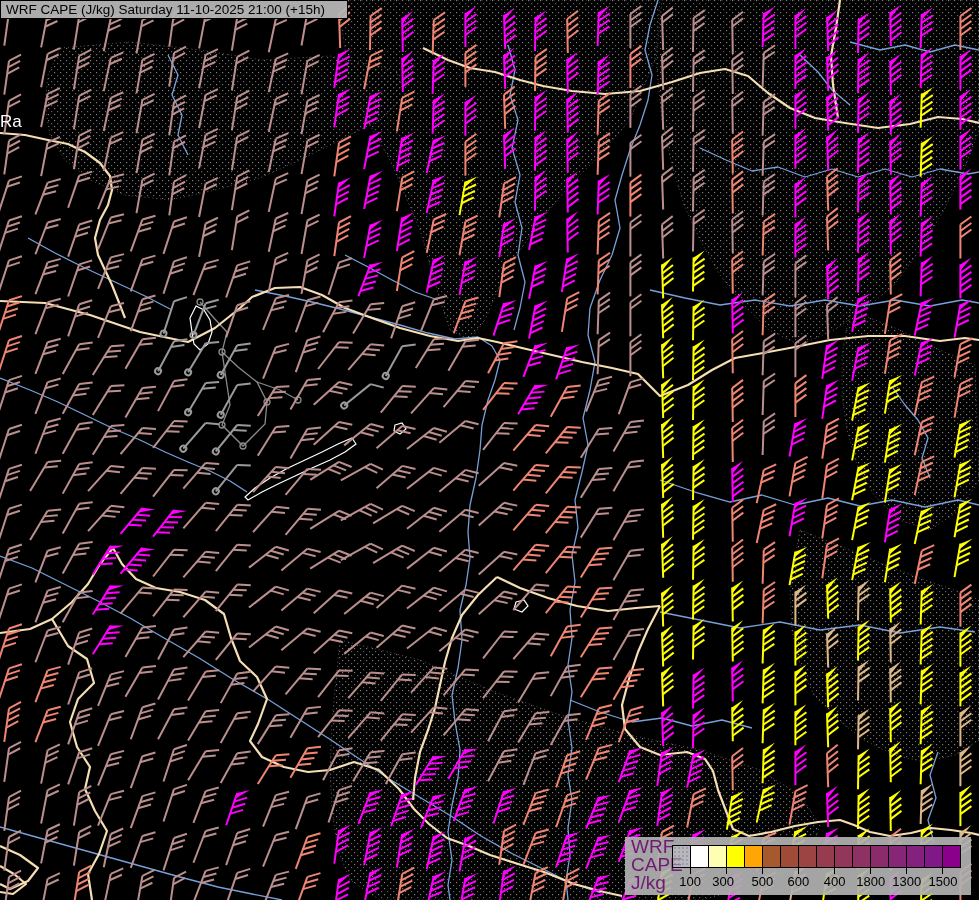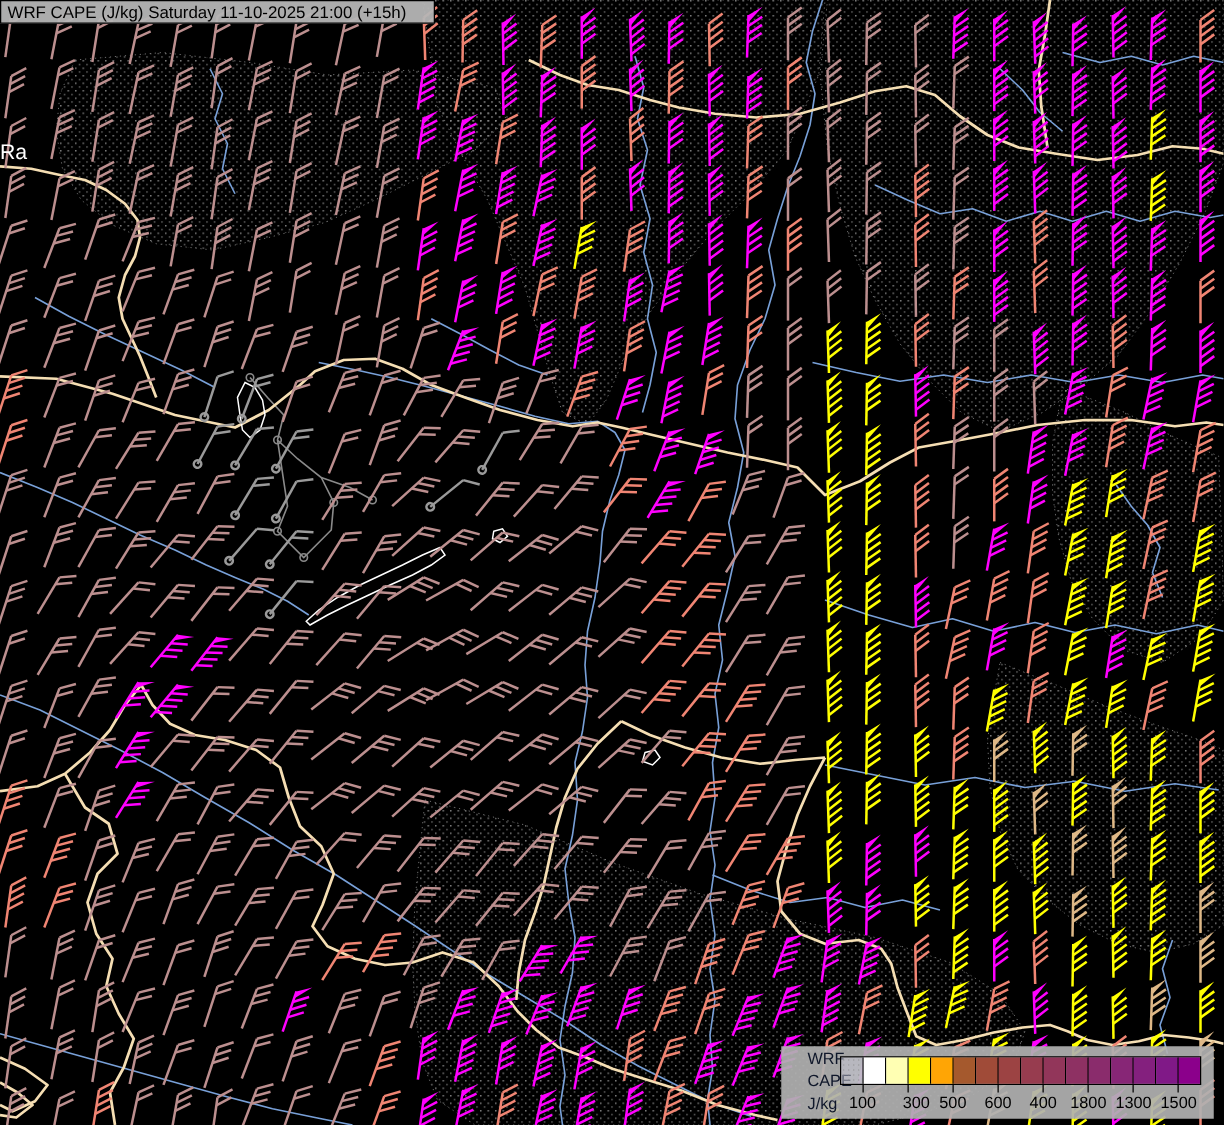--- a/index.html
+++ b/index.html
@@ -6,21 +6,21 @@
   #stage{position:relative;width:979px;height:900px;overflow:hidden;background:#000;
          font-family:"Liberation Sans",sans-serif;}
   #mapsvg{position:absolute;left:0;top:0;}
   .title-box{position:absolute;left:0;background:rgba(181,181,181,0.95);border:1px solid #000;
              color:#000;font-size:13.5px;line-height:17px;padding:0 5px;white-space:nowrap;}
   #title1{top:0;width:336px;height:17px;}
   #title2{top:19px;width:457px;height:17px;}
   .map-label{position:absolute;left:0;top:112px;color:#fff;font-size:17px;}
   #legend{position:absolute;left:625px;top:837px;width:346px;height:58px;
           background:rgba(176,176,176,0.93);}
-  .legend-text{position:absolute;left:21px;top:1px;color:#0f172a;font-size:13px;line-height:18px;}
+  .legend-text{position:absolute;left:6px;top:1px;color:#701a75;font-size:19px;line-height:18px;}
   #legend-bar{position:absolute;left:47px;top:8px;width:289px;height:23px;display:flex;
               border:1px solid #000;box-sizing:border-box;}
   .legend-cell{flex:1;border-right:1px solid #000;}
   .legend-cell:last-child{border-right:none;}
   .legend-cell.stipple{background-color:rgba(206,206,222,0.45);
      background-image:radial-gradient(#878787 24%, transparent 26%);background-size:4px 4px;}
   #legend-ticks{position:absolute;left:47px;top:31px;width:289px;height:26px;}
   .ltick{position:absolute;top:0;width:1px;height:6px;background:#000;}
   .ltick-label{position:absolute;top:6px;width:40px;margin-left:-20px;text-align:center;
                color:#000;font-size:13px;}
@@ -4302,21 +4302,21 @@
         <div class="legend-cell" style="background: rgb(138, 44, 108);"></div>
         <div class="legend-cell" style="background: rgb(135, 38, 118);"></div>
         <div class="legend-cell" style="background: rgb(132, 32, 126);"></div>
         <div class="legend-cell" style="background: rgb(128, 25, 135);"></div>
         <div class="legend-cell" style="background: rgb(139, 0, 139);"></div>
       </div>
     <div id="legend-ticks">
         <div class="ltick" style="left: 17.5625px;"></div>
         <div class="ltick-label" style="left: 18.0625px;">100</div>
         <div class="ltick" style="left: 53.6875px;"></div>
-        <div class="ltick-label" style="left: 61px;">300</div>
+        <div class="ltick-label" style="left: 42px; text-align: right;">300</div>
         <div class="ltick" style="left: 89.8125px;"></div>
         <div class="ltick-label" style="left: 90.3125px;">500</div>
         <div class="ltick" style="left: 125.938px;"></div>
         <div class="ltick-label" style="left: 126.438px;">600</div>
         <div class="ltick" style="left: 162.062px;"></div>
         <div class="ltick-label" style="left: 162.562px;">400</div>
         <div class="ltick" style="left: 198.188px;"></div>
         <div class="ltick-label" style="left: 198.688px;">1800</div>
         <div class="ltick" style="left: 234.312px;"></div>
         <div class="ltick-label" style="left: 234.812px;">1300</div>

